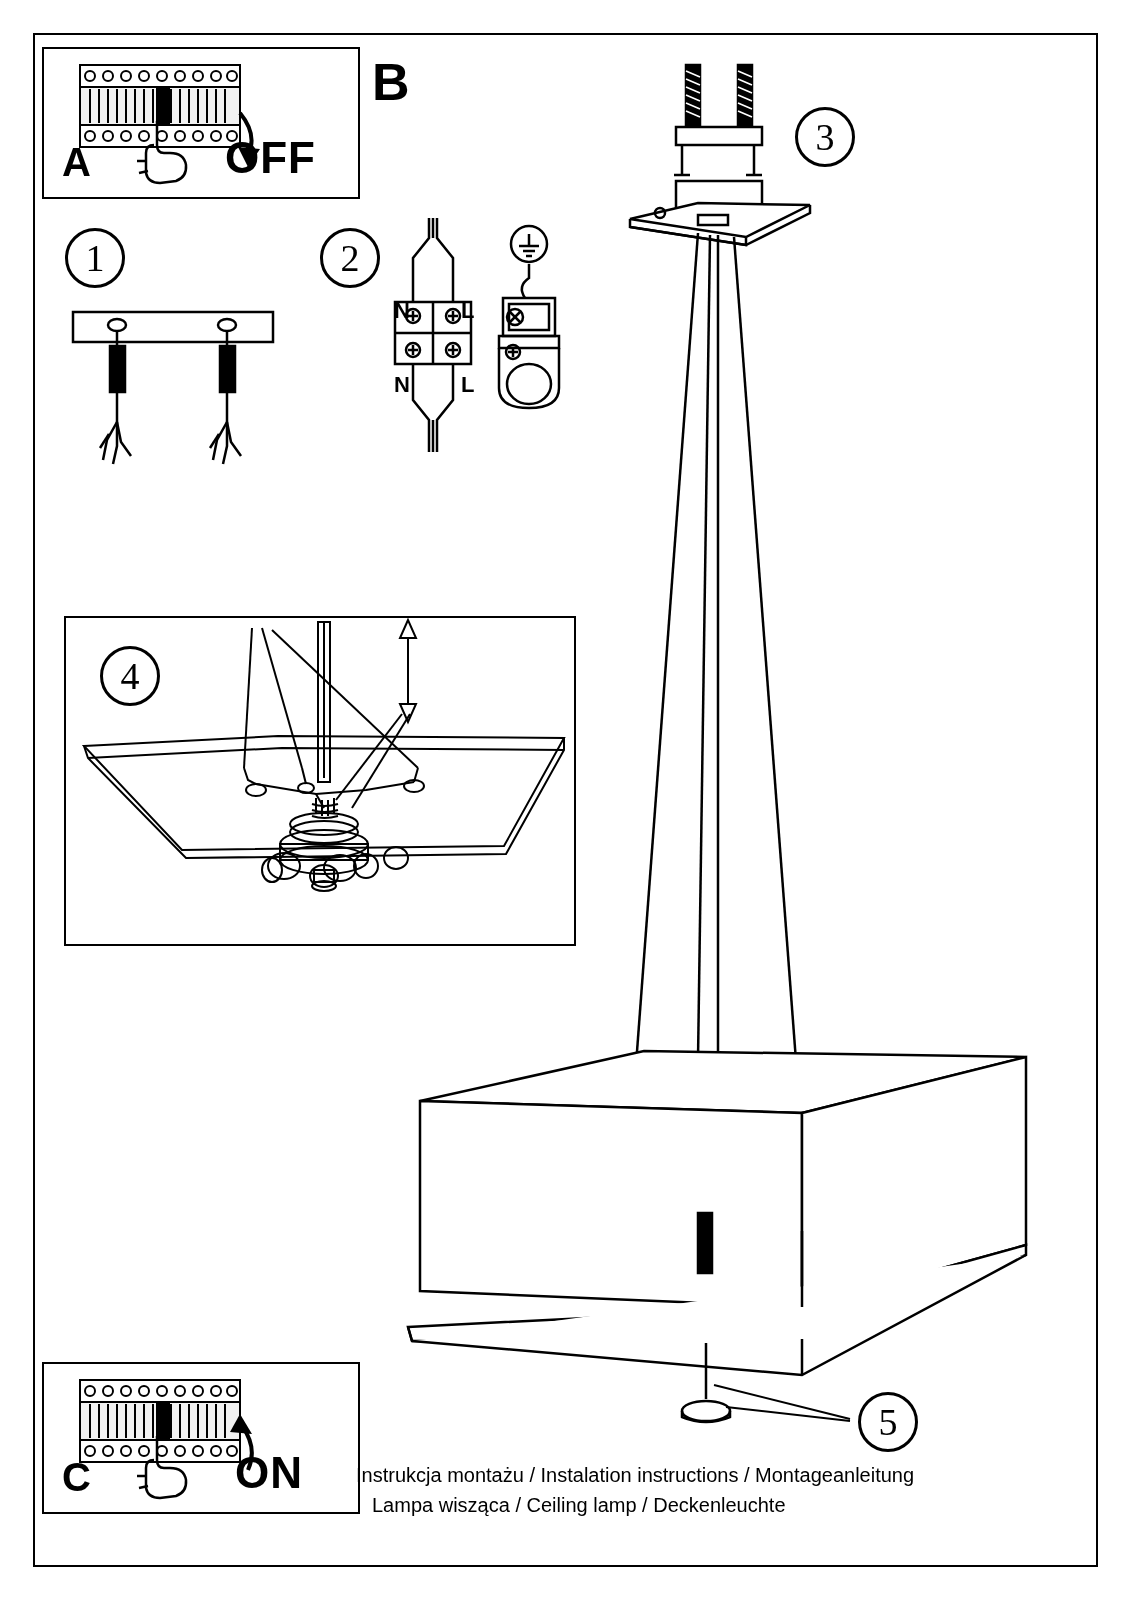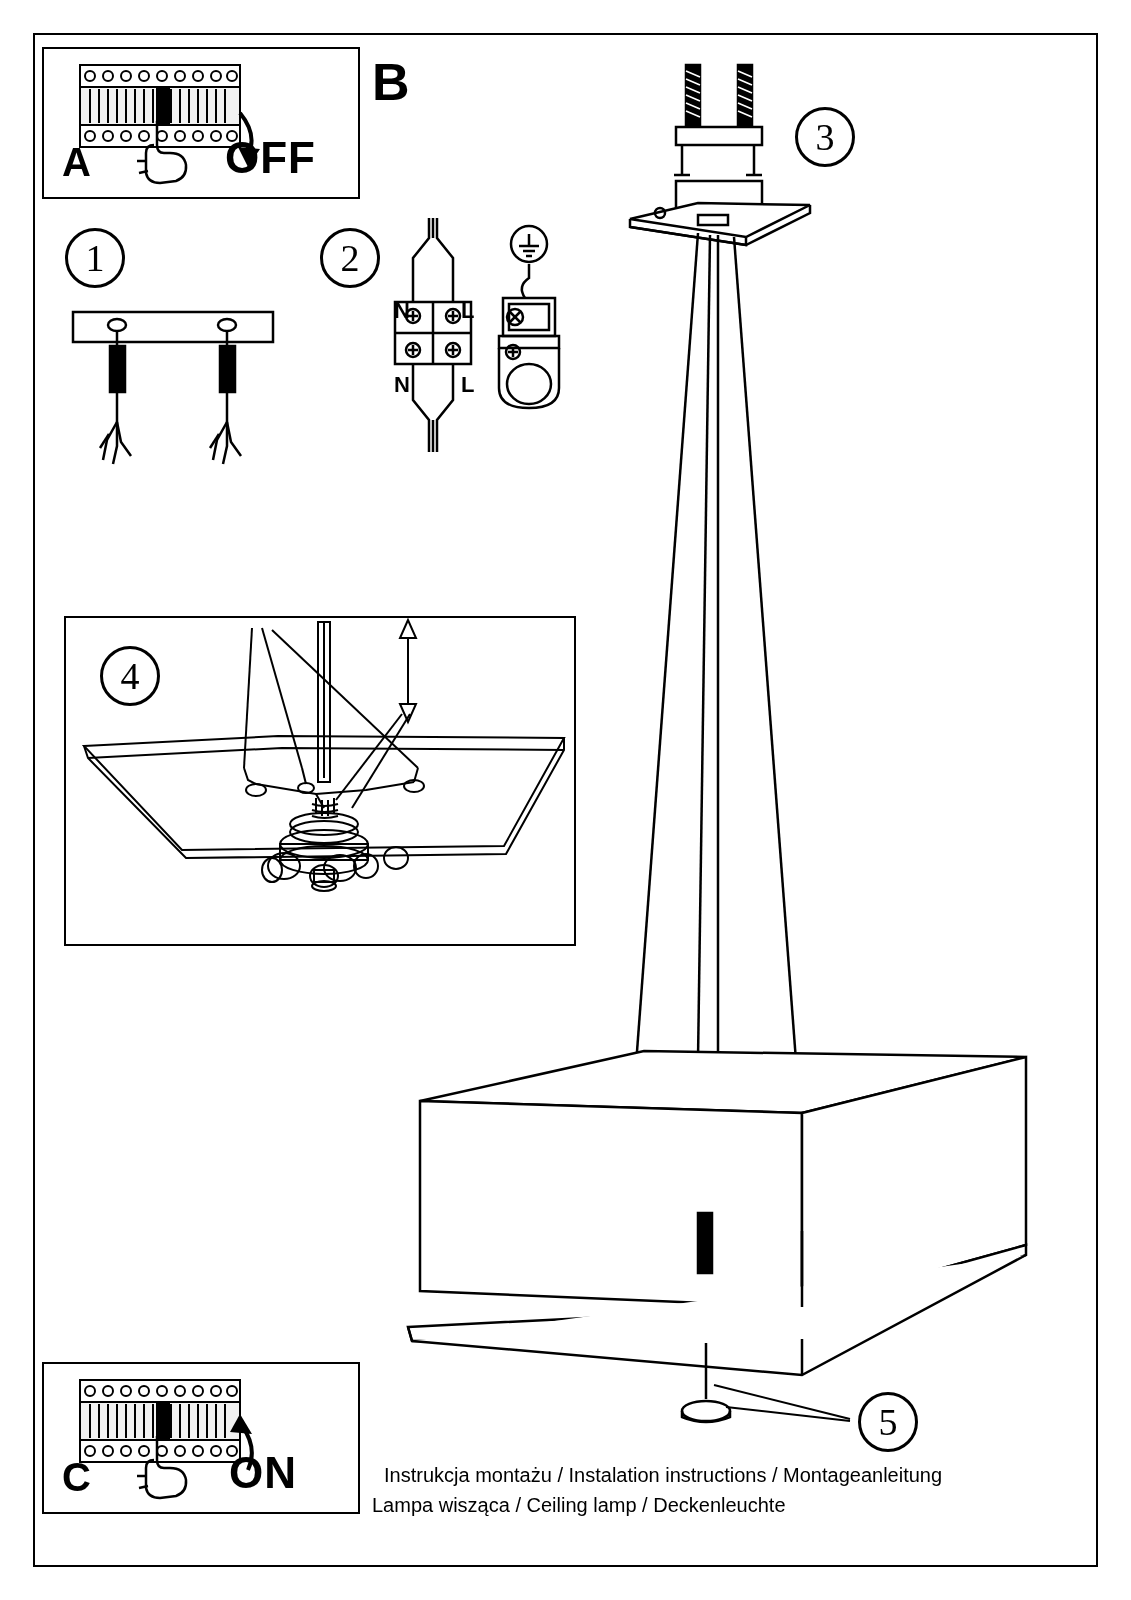--- a/index.html
+++ b/index.html
@@ -359,18 +359,18 @@
         <path d="M102 112 L93 112"></path>
         <path d="M104 122 L95 124"></path>
       </g>
       <g stroke="#000" stroke-width="4" fill="none">
         <path d="M204 106 Q214 84 198 62"></path>
       </g>
       <polygon points="196,50 208,70 186,68" fill="#000"></polygon>
     </svg>
   </div>
   <div class="lbl med-letter" style="left:62px;top:1455px;">C</div>
-  <div class="lbl onoff" style="left:229px;top:1448px;">ON</div>
-
-  <div class="footer" style="left:384px;top:1460px;">Instrukcja montażu / Instalation instructions / Montageanleitung</div>
+  <div class="lbl onoff" style="left:235px;top:1448px;">ON</div>
+
+  <div class="footer" style="left:356px;top:1460px;">Instrukcja montażu / Instalation instructions / Montageanleitung</div>
   <div class="footer" style="left:372px;top:1490px;">Lampa wisząca / Ceiling lamp / Deckenleuchte</div>
 
 </div>
 
 </body></html>

